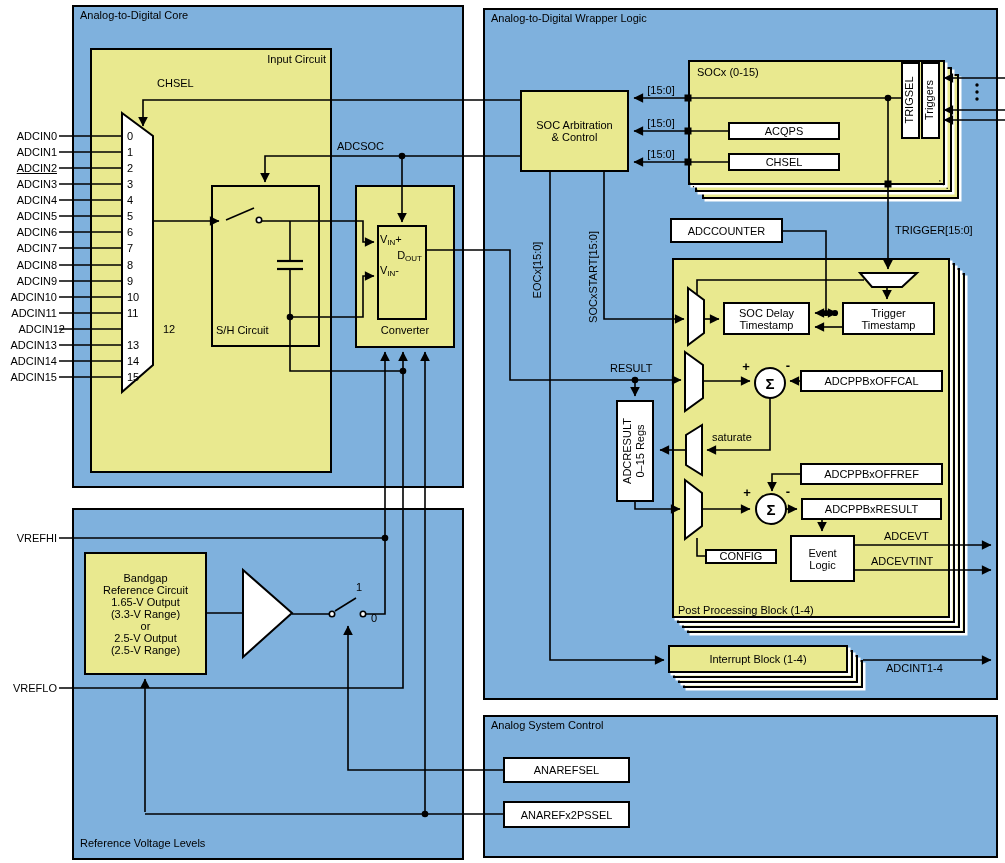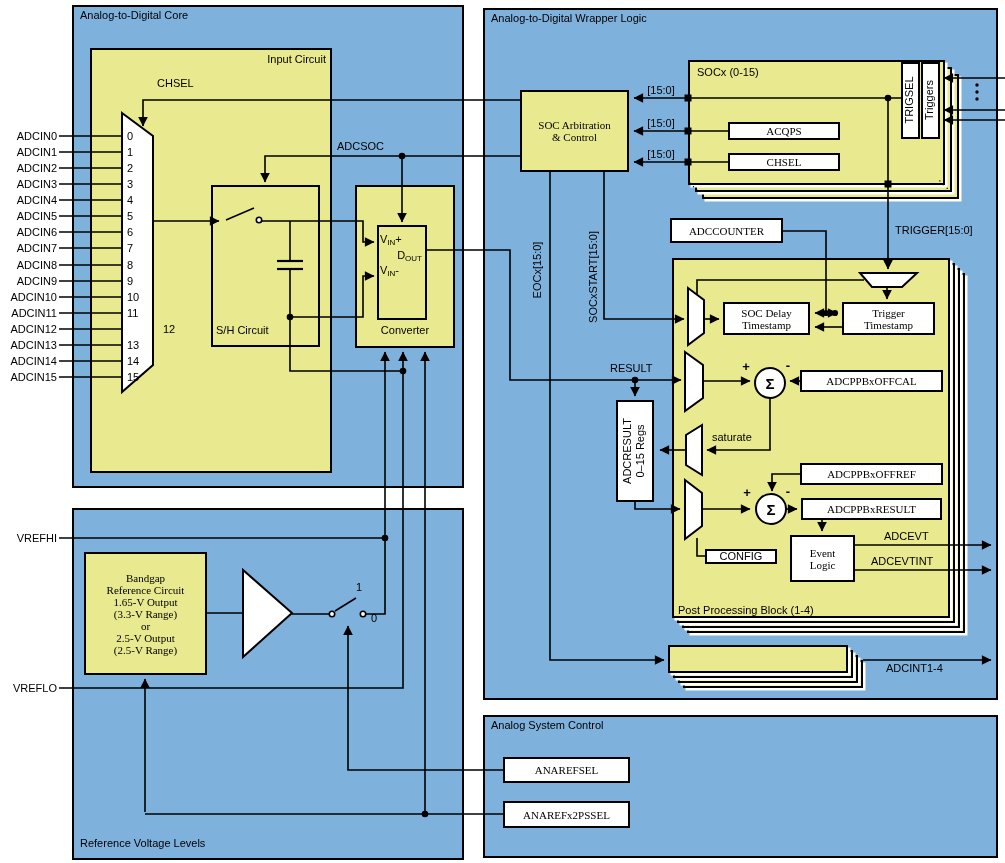--- a/index.html
+++ b/index.html
@@ -12,21 +12,21 @@
   .thick{border-width:2.5px;}
   .stack{box-shadow:2.5px 2.5px 0 0 #fff;}
   svg.wires{position:absolute;left:0;top:0;pointer-events:none;}
   .lbl{position:absolute;font-size:11px;line-height:13px;white-space:nowrap;}
   .ctr{display:flex;flex-direction:column;align-items:center;justify-content:center;text-align:center;}
   .right{text-align:right;}
   .center{text-align:center;}
   .vrot{position:absolute;font-size:11px;line-height:13px;white-space:nowrap;text-align:center;
         transform:rotate(-90deg);transform-origin:center;}
   .sub{font-size:8px;vertical-align:-2px;text-align:center;}
-  .t11{font-size:11px;font-family:Liberation Serif, serif;}
+  .t11{font-size:11px;}
 </style>
 </head>
 <body>
 
 <div class="page">
 
   <div class="box blue" style="left:72px;top:5px;width:392px;height:483px;"></div>
   <div class="box yellow thick" style="left:90px;top:48px;width:242px;height:425px;"></div>
   <div class="box yellow" style="left:211px;top:185px;width:109px;height:162px;"></div>
   <div class="box yellow" style="left:355px;top:185px;width:100px;height:163px;"></div>
@@ -214,31 +214,31 @@
   <div class="lbl" style="left:337px;top:140px;">ADCSOC</div>
   <div class="lbl" style="left:216px;top:324px;">S/H Circuit</div>
   <div class="lbl center" style="left:355px;top:324px;width:100px;">Converter</div>
 
   <div class="lbl" style="left:380px;top:233px;"><span>V</span><span class="sub">IN</span><span>+</span></div>
   <div class="lbl right" style="left:375px;top:249px;width:47px;"><span>D</span><span class="sub">OUT</span></div>
   <div class="lbl" style="left:380px;top:264px;"><span>V</span><span class="sub">IN</span><span>-</span></div>
 
   <div class="lbl right" style="left:0;top:130px;width:57px;">ADCIN0</div>
   <div class="lbl right" style="left:0;top:146px;width:57px;">ADCIN1</div>
-  <div class="lbl right" style="left:0;top:162px;width:57px;">ADCIN2</div>
+  <div class="lbl right" style="left:0;top:162px;width:57px;text-decoration:underline;">ADCIN2</div>
   <div class="lbl right" style="left:0;top:178px;width:57px;">ADCIN3</div>
   <div class="lbl right" style="left:0;top:194px;width:57px;">ADCIN4</div>
   <div class="lbl right" style="left:0;top:210px;width:57px;">ADCIN5</div>
   <div class="lbl right" style="left:0;top:226px;width:57px;">ADCIN6</div>
   <div class="lbl right" style="left:0;top:242px;width:57px;">ADCIN7</div>
   <div class="lbl right" style="left:0;top:259px;width:57px;">ADCIN8</div>
   <div class="lbl right" style="left:0;top:275px;width:57px;">ADCIN9</div>
   <div class="lbl right" style="left:0;top:291px;width:57px;">ADCIN10</div>
   <div class="lbl right" style="left:0;top:307px;width:57px;">ADCIN11</div>
-  <div class="lbl right" style="left:0;top:323px;width:57px;">ADCIN12</div>
+  <div class="lbl right" style="left:0;top:323px;width:57px;padding-left:8px;">ADCIN12</div>
   <div class="lbl right" style="left:0;top:339px;width:57px;">ADCIN13</div>
   <div class="lbl right" style="left:0;top:355px;width:57px;">ADCIN14</div>
   <div class="lbl right" style="left:0;top:371px;width:57px;">ADCIN15</div>
 
   <div class="lbl" style="left:127px;top:130px;">0</div>
   <div class="lbl" style="left:127px;top:146px;">1</div>
   <div class="lbl" style="left:127px;top:162px;">2</div>
   <div class="lbl" style="left:127px;top:178px;">3</div>
   <div class="lbl" style="left:127px;top:194px;">4</div>
   <div class="lbl" style="left:127px;top:210px;">5</div>
@@ -319,20 +319,23 @@
       <div style="font-size:11px;line-height:11px;">CONFIG</div>
     </div>
   <div class="box ctr" style="left:790px;top:535px;width:65px;height:47px;">
     <div class="t11">Event</div>
     <div class="t11">Logic</div>
   </div>
   <div class="lbl" style="left:884px;top:530px;">ADCEVT</div>
   <div class="lbl" style="left:871px;top:555px;">ADCEVTINT</div>
   <div class="lbl" style="left:678px;top:604px;">Post Processing Block (1-4)</div>
 
+  <div class="box ctr" style="left:668px;top:645px;width:180px;height:28px;">
+      <div class="t11">Interrupt Block (1-4)</div>
+    </div>
   <div class="lbl" style="left:886px;top:662px;">ADCINT1-4</div>
   <div class="box ctr" style="left:503px;top:757px;width:127px;height:26px;text-align:center;">
       <div class="t11">ANAREFSEL</div>
     </div>
   <div class="box ctr" style="left:503px;top:801px;width:127px;height:27px;">
       <div class="t11">ANAREFx2PSSEL</div>
     </div>
 
 </div>
 

